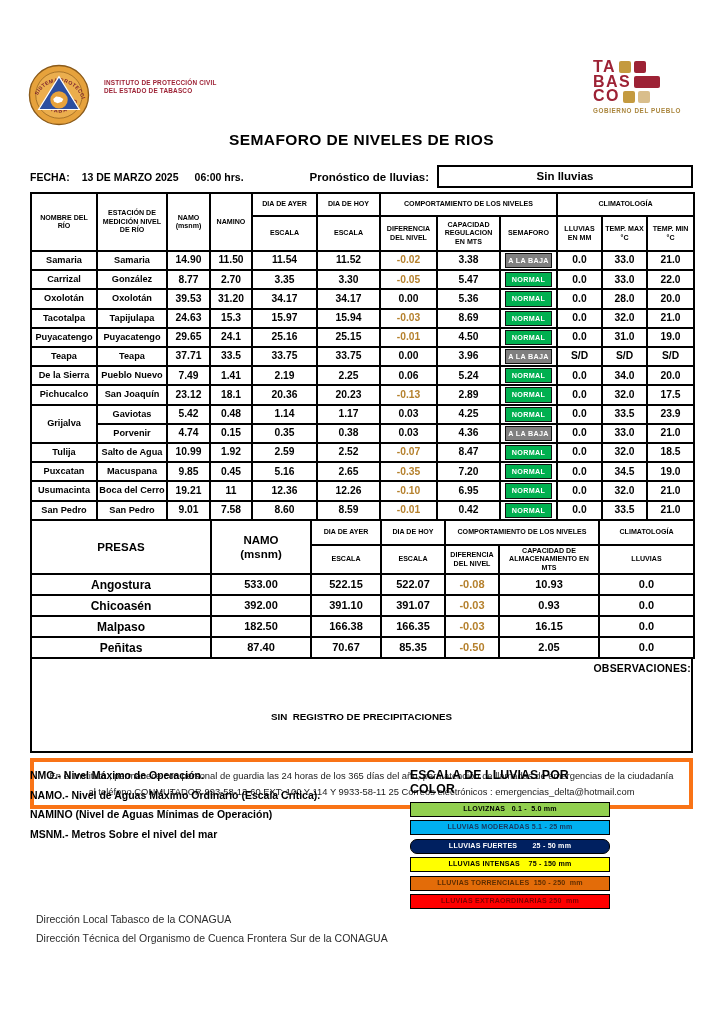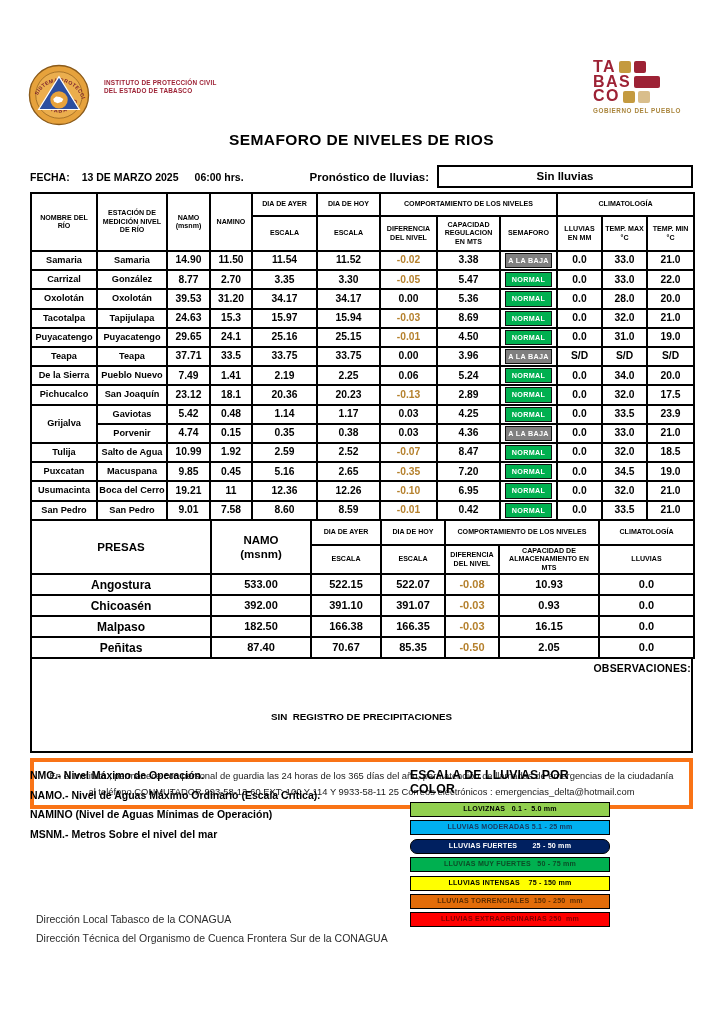--- a/index.html
+++ b/index.html
@@ -475,21 +475,20 @@
       <div class="term-item">MSNM.- Metros Sobre el nivel del mar</div>
     </div>
 </div>
 
 <div class="abs legend">
   <div class="legend-title">ESCALA DE LLUVIAS POR COLOR</div>
   <div>
       <div class="legend-bar" style="background: rgb(146, 208, 80); color: rgb(0, 0, 0);">LLOVIZNAS   0.1 -  5.0 mm</div>
       <div class="legend-bar" style="background: rgb(0, 176, 240); color: rgb(23, 55, 94);">LLUVIAS MODERADAS 5.1 - 25 mm</div>
       <div class="legend-bar" style="background: rgb(0, 32, 96); color: rgb(255, 255, 255); border-radius: 7px;">LLUVIAS FUERTES       25 - 50 mm</div>
-      <div class="legend-bar" style="background: rgb(0, 176, 80); color: rgb(11, 77, 39);">LLUVIAS MUY FUERTES   50 - 75 mm</div>
       <div class="legend-bar" style="background: rgb(255, 255, 0); color: rgb(0, 0, 0);">LLUVIAS INTENSAS    75 - 150 mm</div>
       <div class="legend-bar" style="background: rgb(227, 108, 9); color: rgb(95, 45, 0);">LLUVIAS TORRENCIALES  150 - 250  mm</div>
       <div class="legend-bar" style="background: rgb(255, 0, 0); color: rgb(127, 0, 0);">LLUVIAS EXTRAORDINARIAS 250  mm</div>
     </div>
 </div>
 
 <div class="abs source">
   <div class="src2">Dirección Local Tabasco de la CONAGUA</div>
   <div class="src2">Dirección Técnica del Organismo de Cuenca Frontera Sur de la CONAGUA</div>
 </div>

